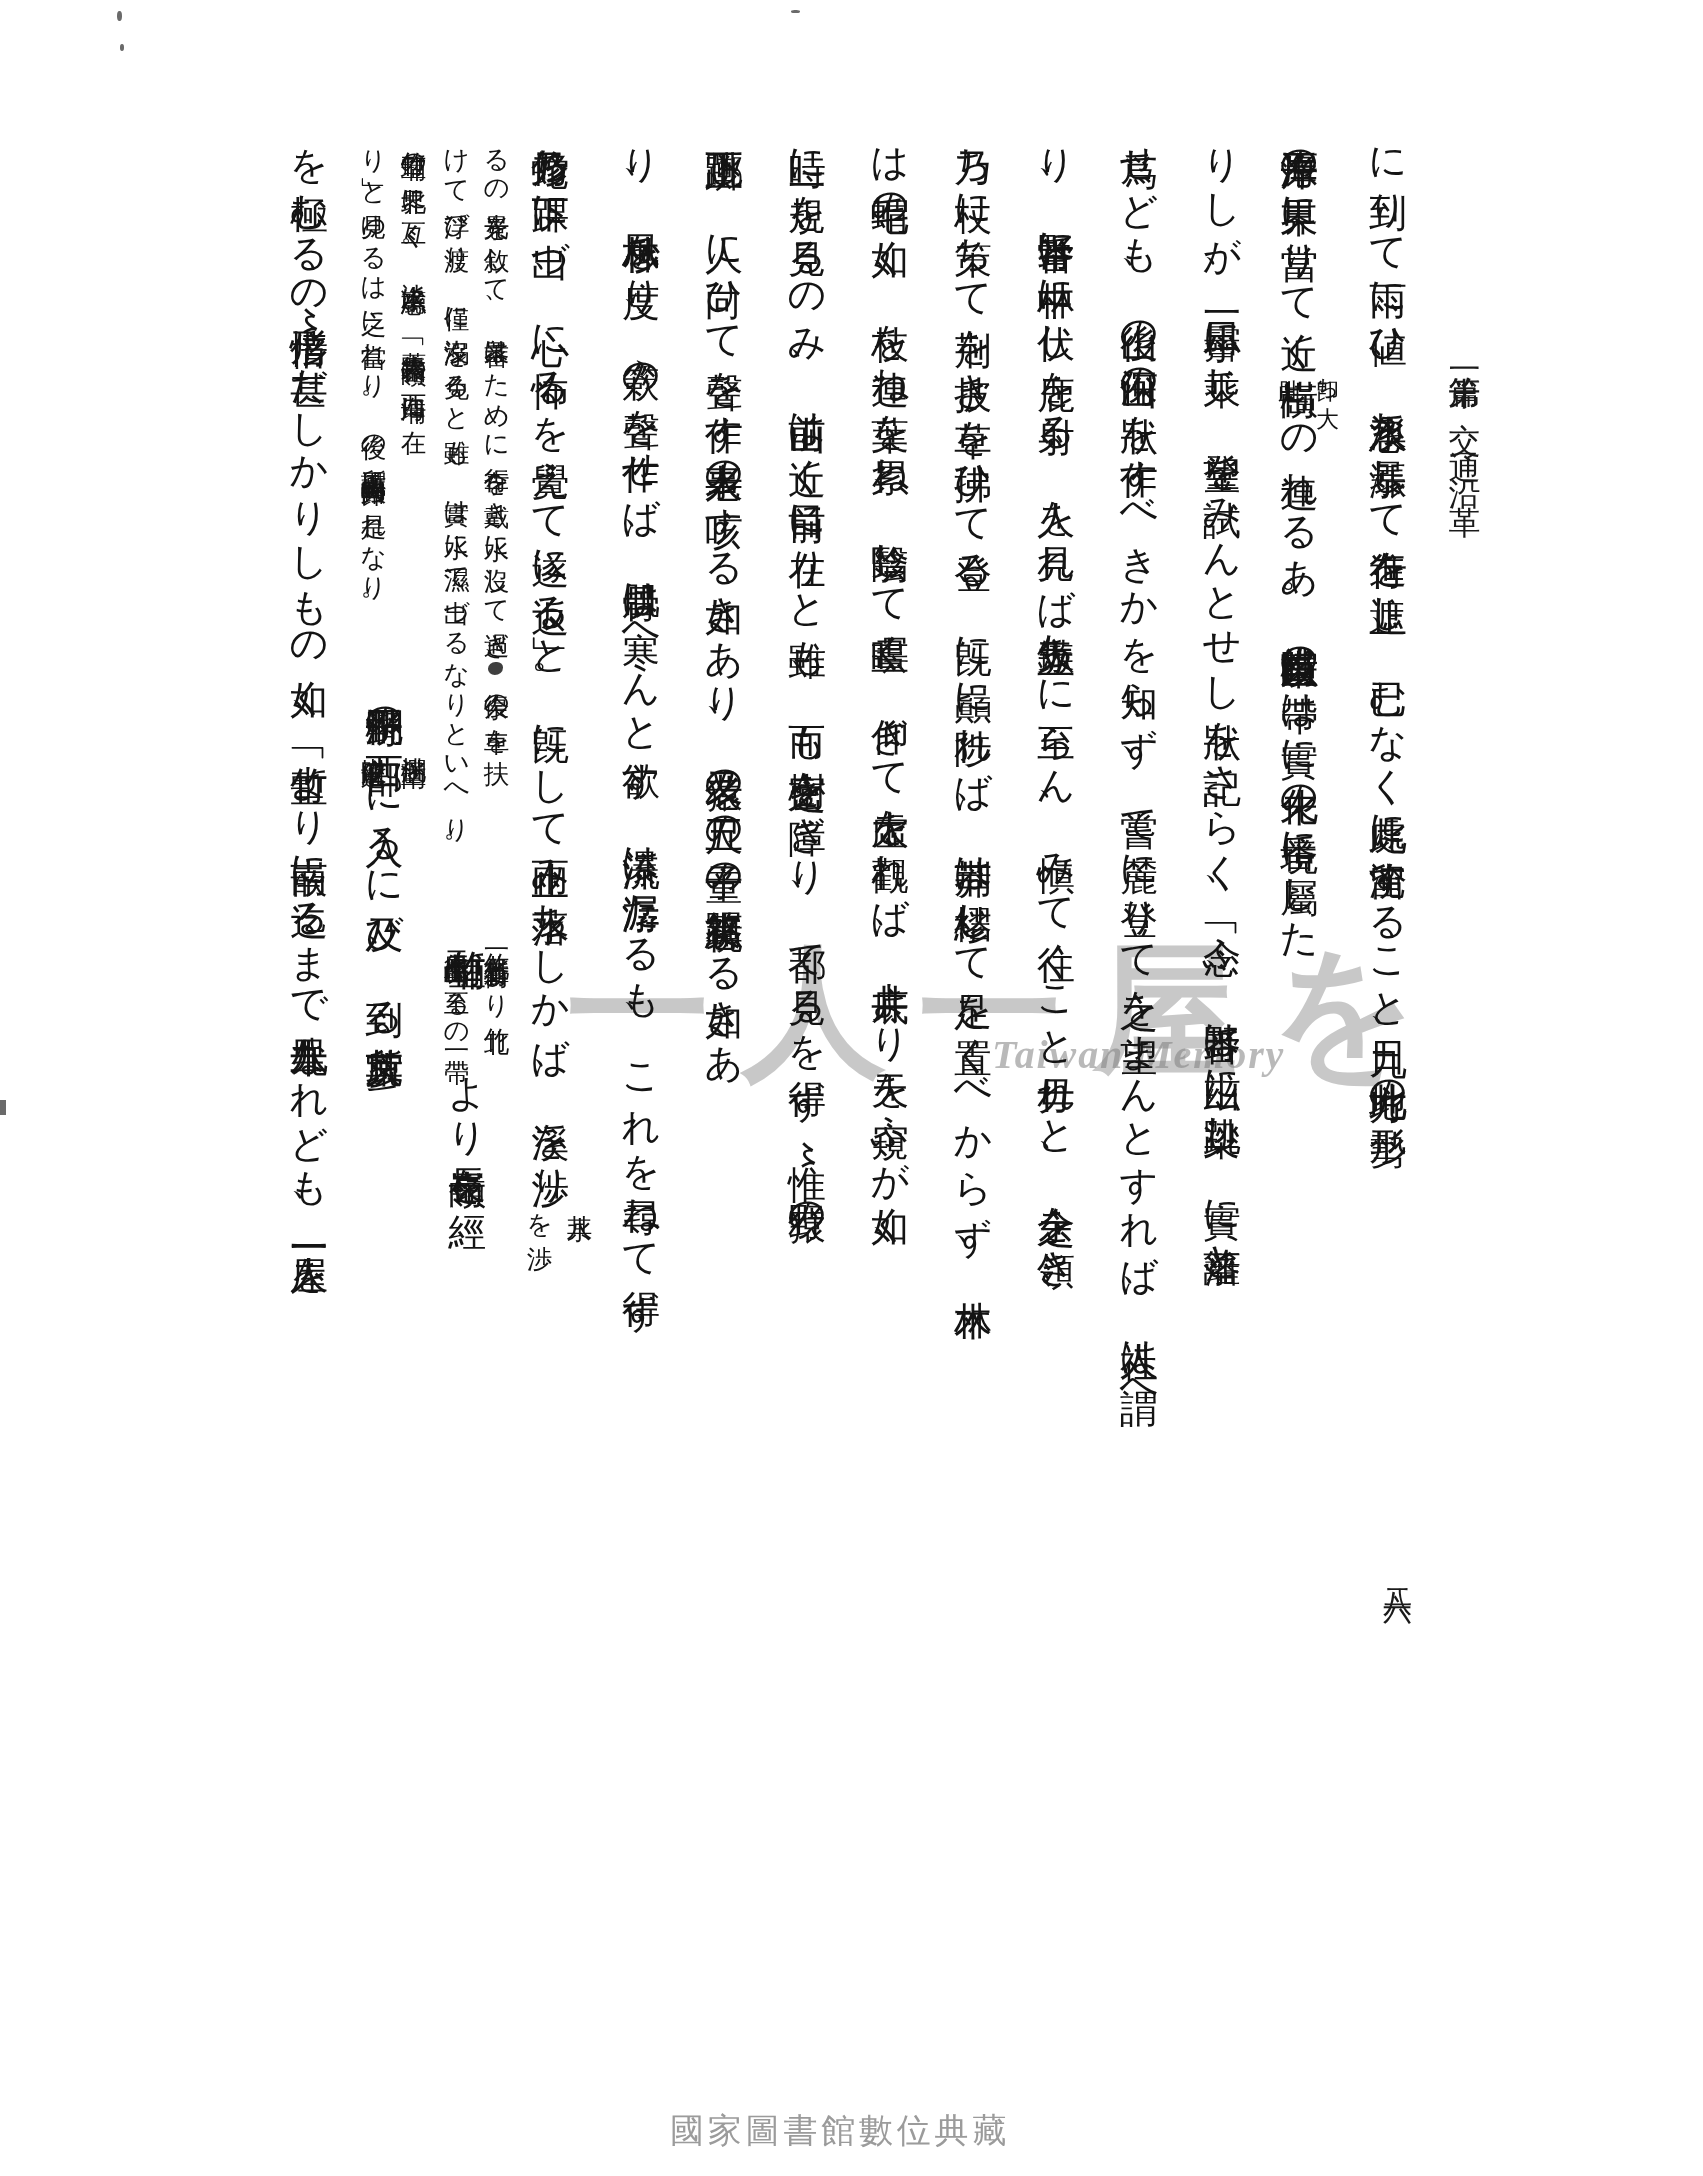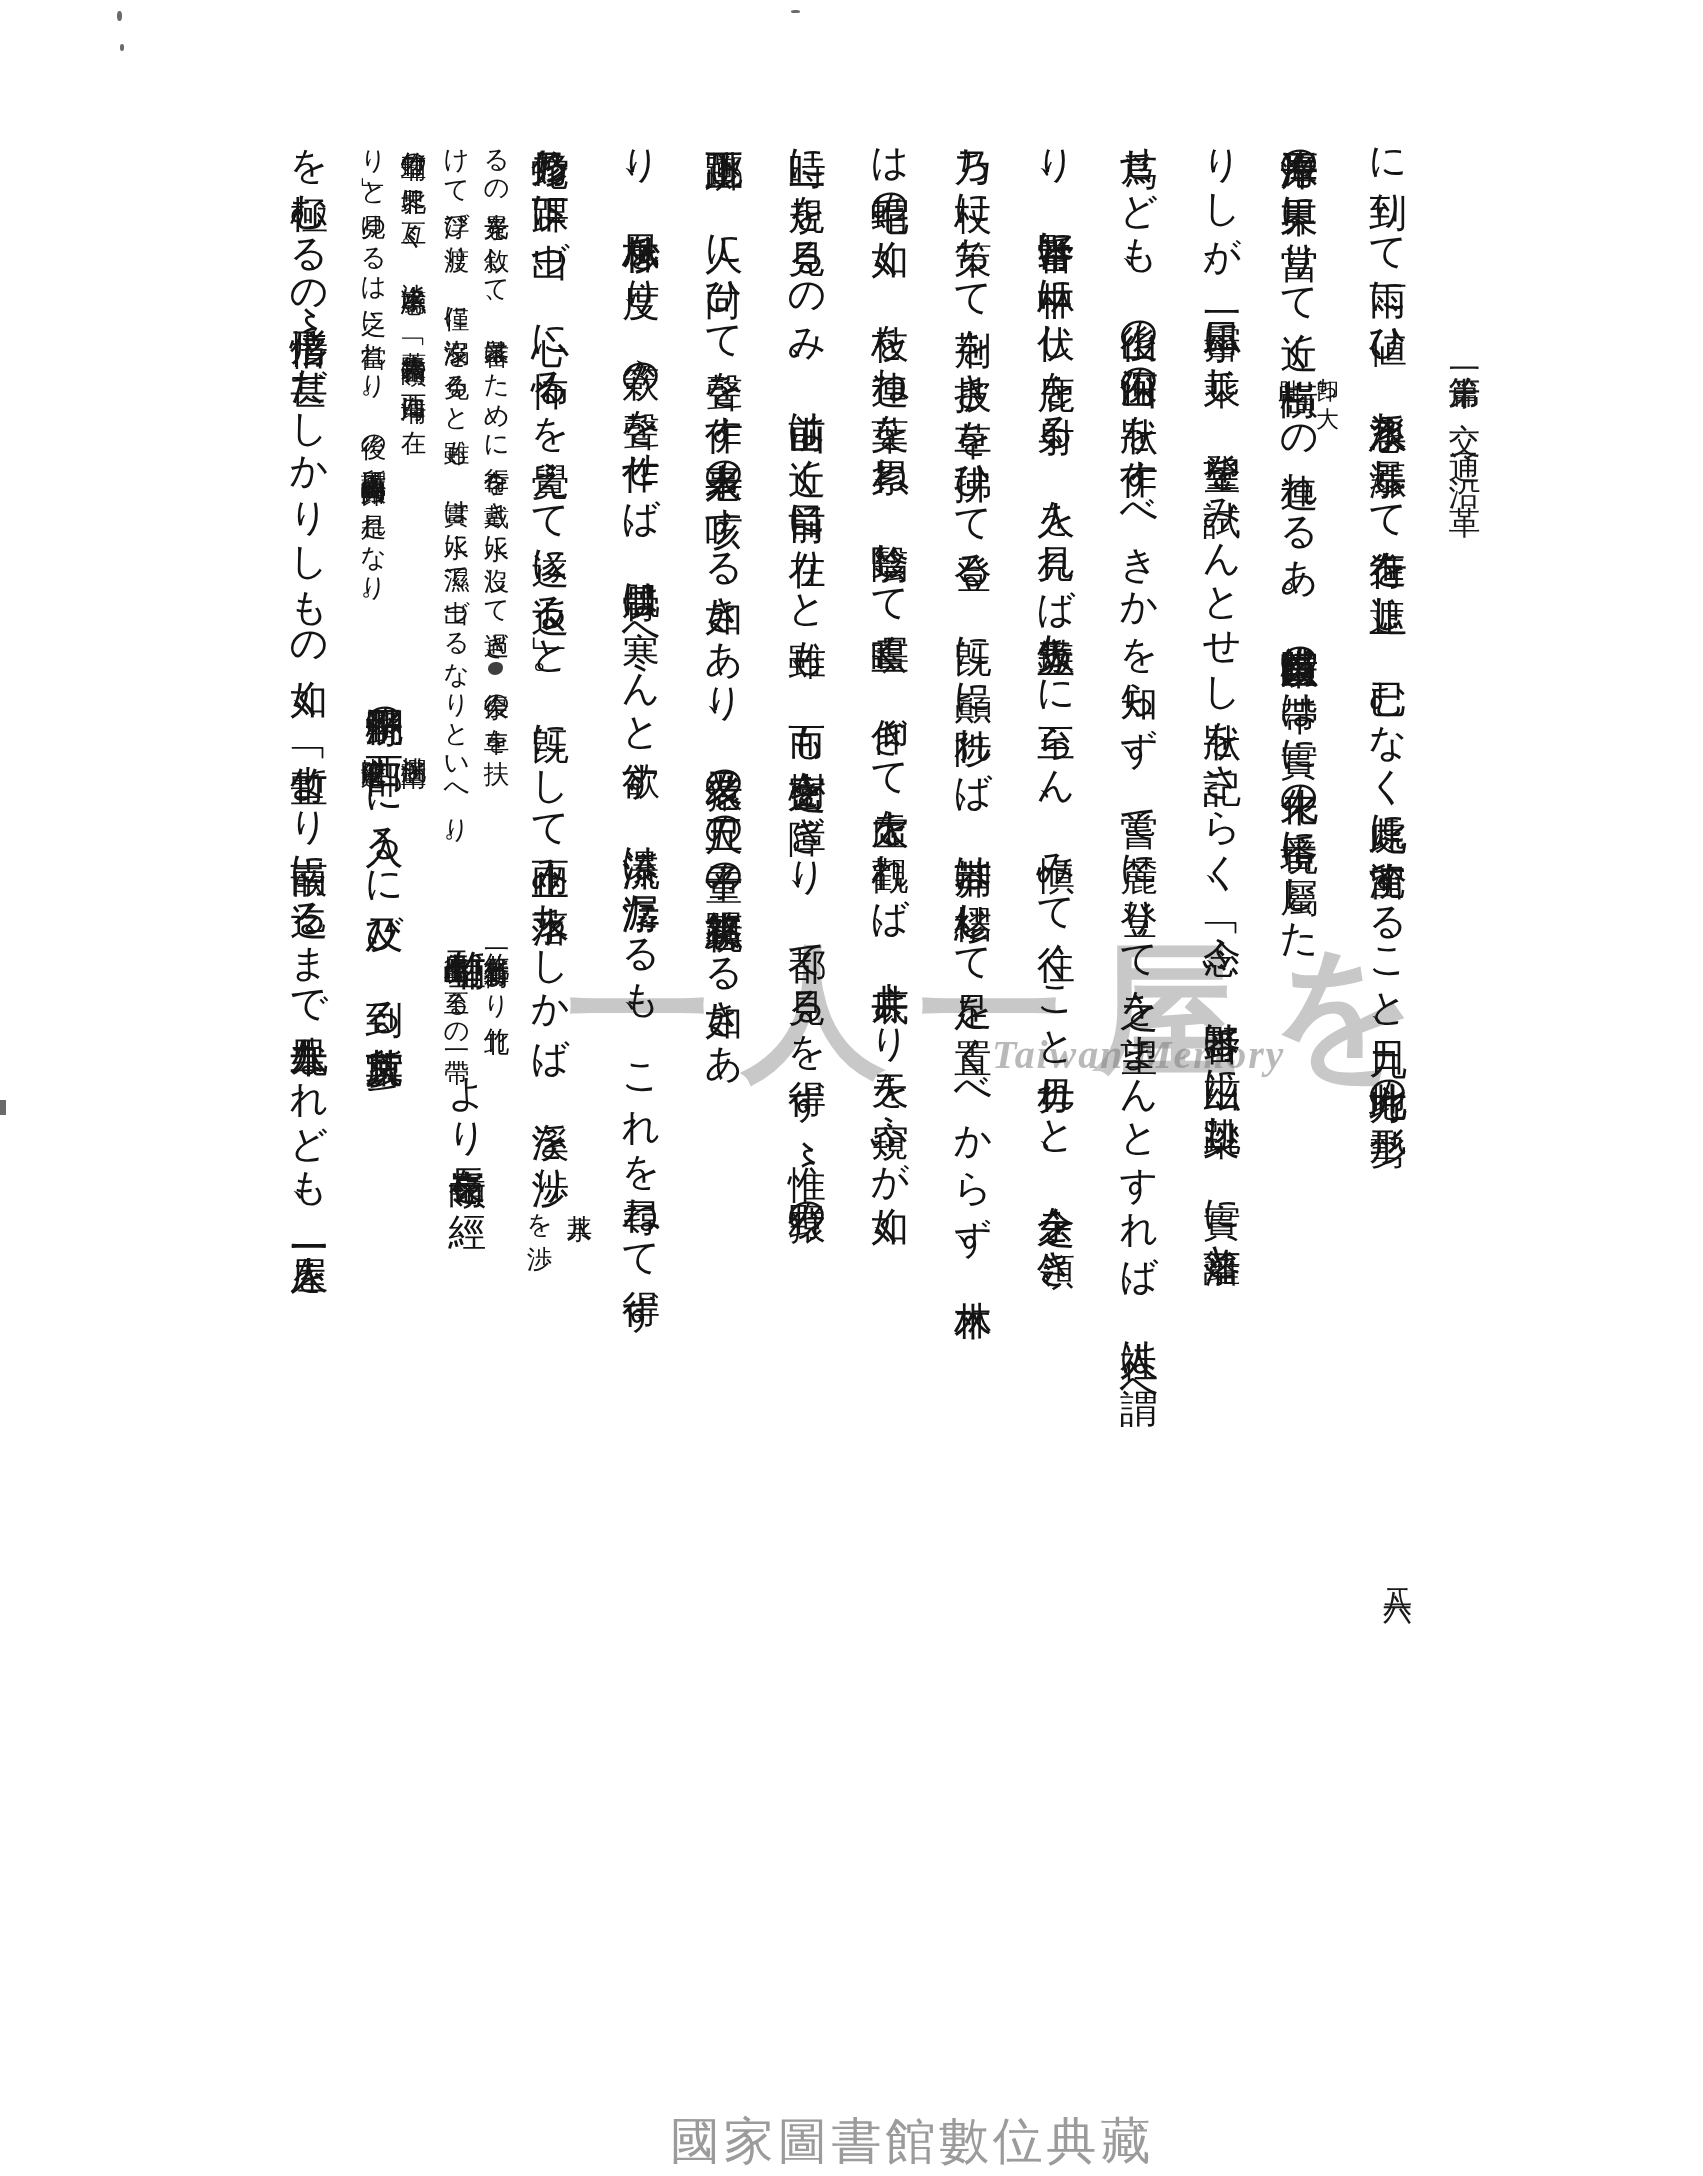--- a/index.html
+++ b/index.html
@@ -66,21 +66,21 @@
   #chapter .part2{margin-top:45px;letter-spacing:28px;}
   
   #pagenum{
     position:absolute;left:1378px;top:1565px;
     writing-mode:vertical-rl;text-orientation:mixed;
     font-size:29px;letter-spacing:2.8px;color:#1a1a1a;
   }
   
   #footer{
     position:absolute;left:670px;top:2108px;
-    font-size:50px;letter-spacing:3.8px;
+    font-size:34px;letter-spacing:3.8px;
     color:#9b9b9b;
     font-family:"Liberation Sans", sans-serif;
   }
   
   .speck{position:absolute;background:#6a6a6a;border-radius:50%;}
   #blot{position:absolute;left:488px;top:662px;width:15px;height:13.2px;
         background:#1d1d1d;border-radius:50% 40% 55% 45%;opacity:.85;}
 </style>
 </head>
 <body>

